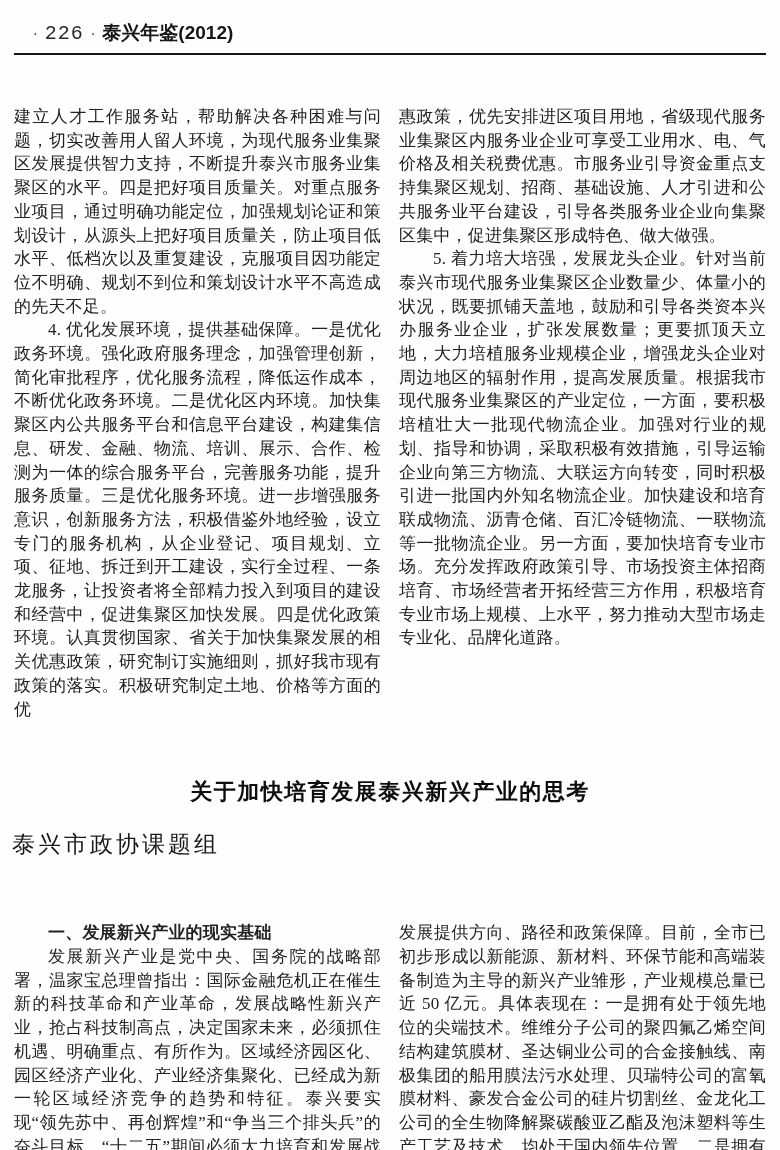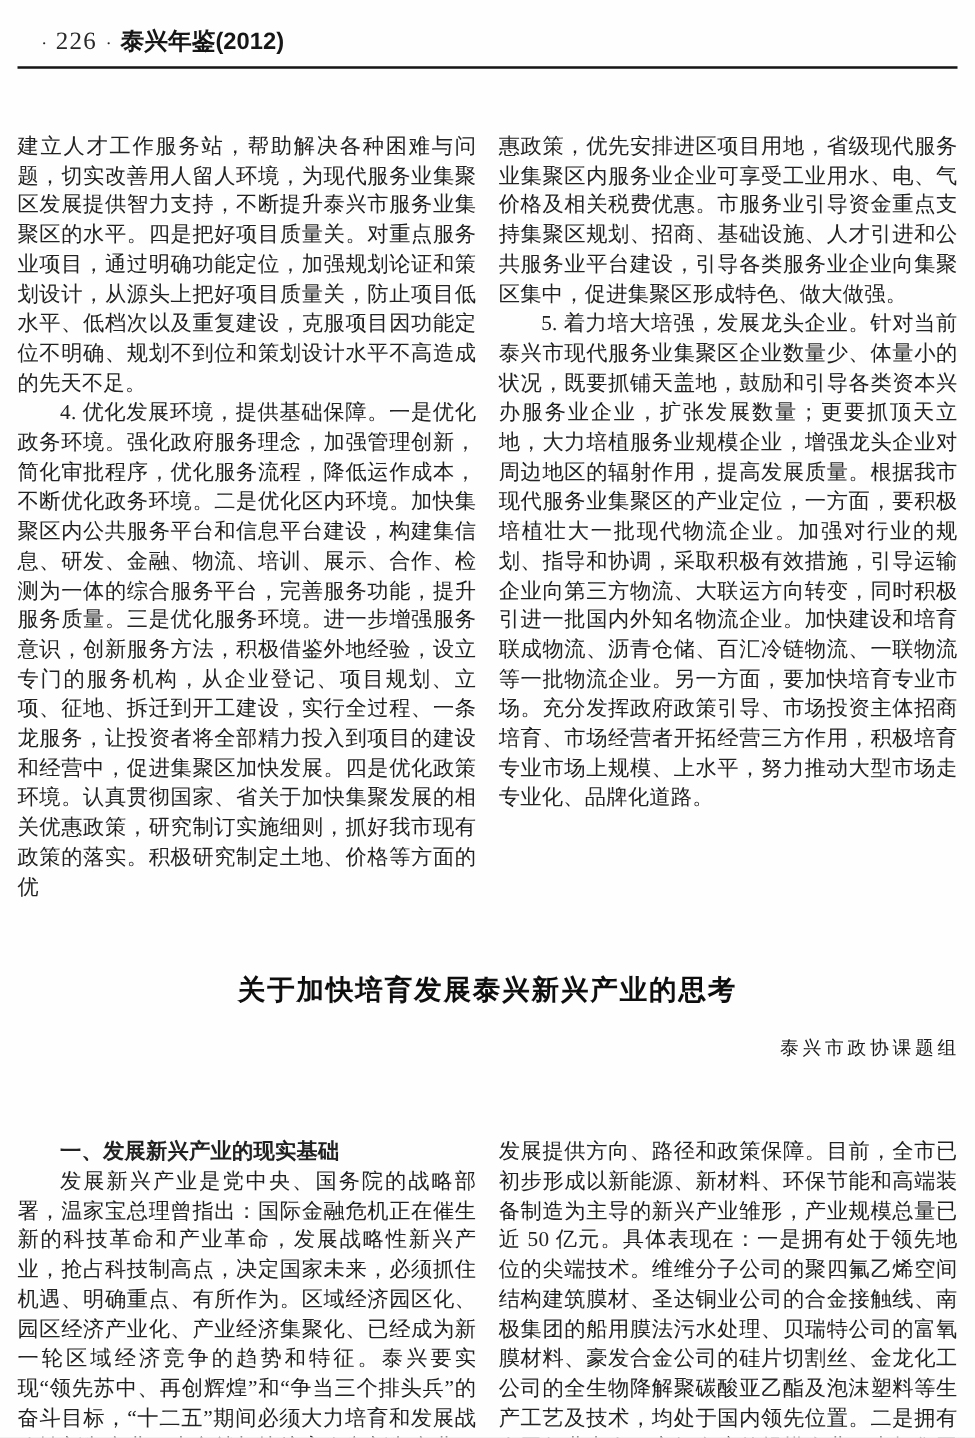--- a/index.html
+++ b/index.html
@@ -15,21 +15,21 @@
     font-family:"Liberation Serif","DejaVu Serif",serif;
   }
   
   .running-header{
     display:flex;align-items:baseline;
     padding:2px 4px 0 14px;
     font-size:19px;
   }
   .running-header .dot{font-size:14px;margin:0 7px;color:#222;}
   .running-header .pagenum{
-    font-family:Liberation Serif, serif;
+    font-family:Liberation Mono, monospace;
     font-size:20px;letter-spacing:1px;color:#2a2a2a;
   }
   .running-header .pub{
     font-family:"Liberation Sans","DejaVu Sans",sans-serif;
     font-weight:bold;font-size:19px;color:#161616;text-align:center;
   }
   .header-rule{
     border:none;border-top:2.5px solid #151515;
     margin:7px 2px 0 2px;
   }
@@ -66,22 +66,22 @@
     margin-top:56px;
     text-align:center;
     font-family:"Liberation Sans","DejaVu Sans",sans-serif;
     font-weight:bold;
     font-size:22px;
     letter-spacing:1.5px;
     color:#0e0e0e;
   }
   .article-author{
     margin-top:22px;
-    text-align:right;
-    font-size:15px;
+    text-align:left;
+    font-size:23px;
     letter-spacing:3px;
     color:#1a1a1a;
   }
   .article2-columns{margin-top:24px;}
 </style>
 </head>
 <body>
 
 <div class="page">
 

